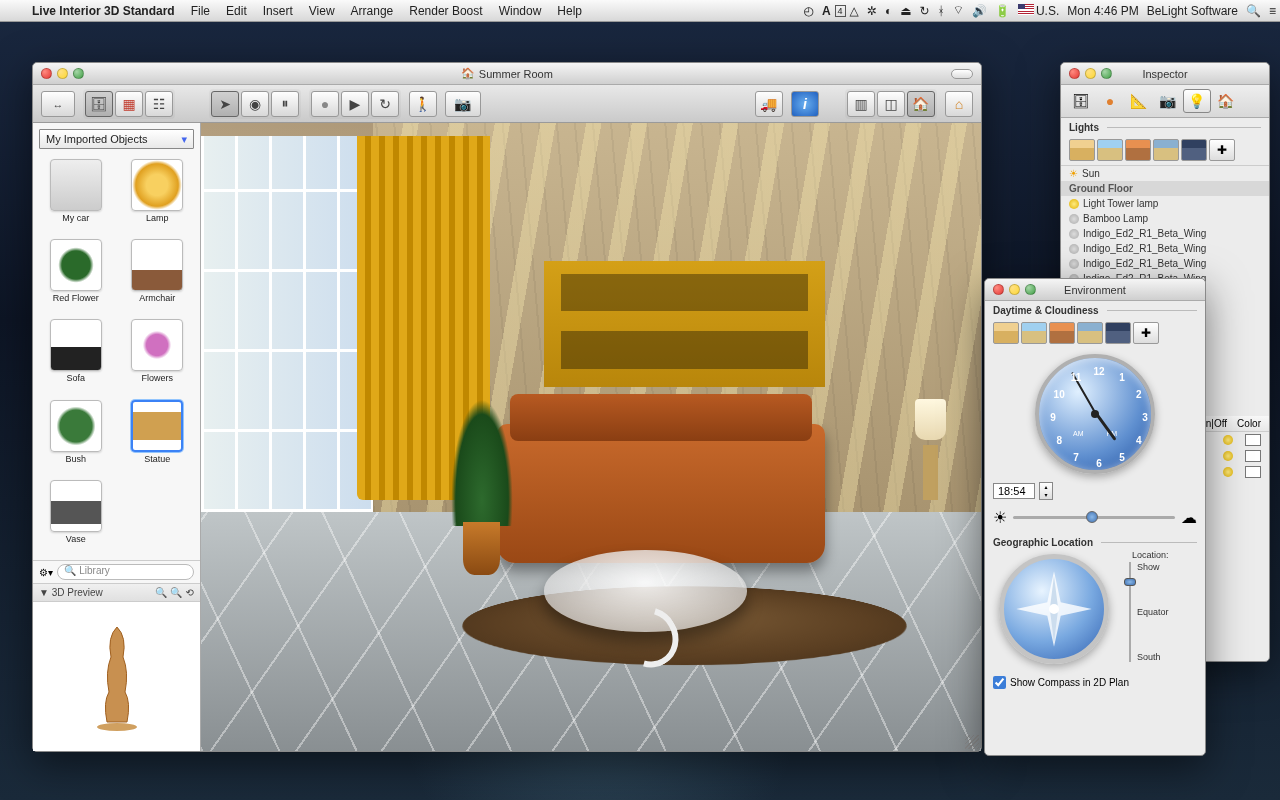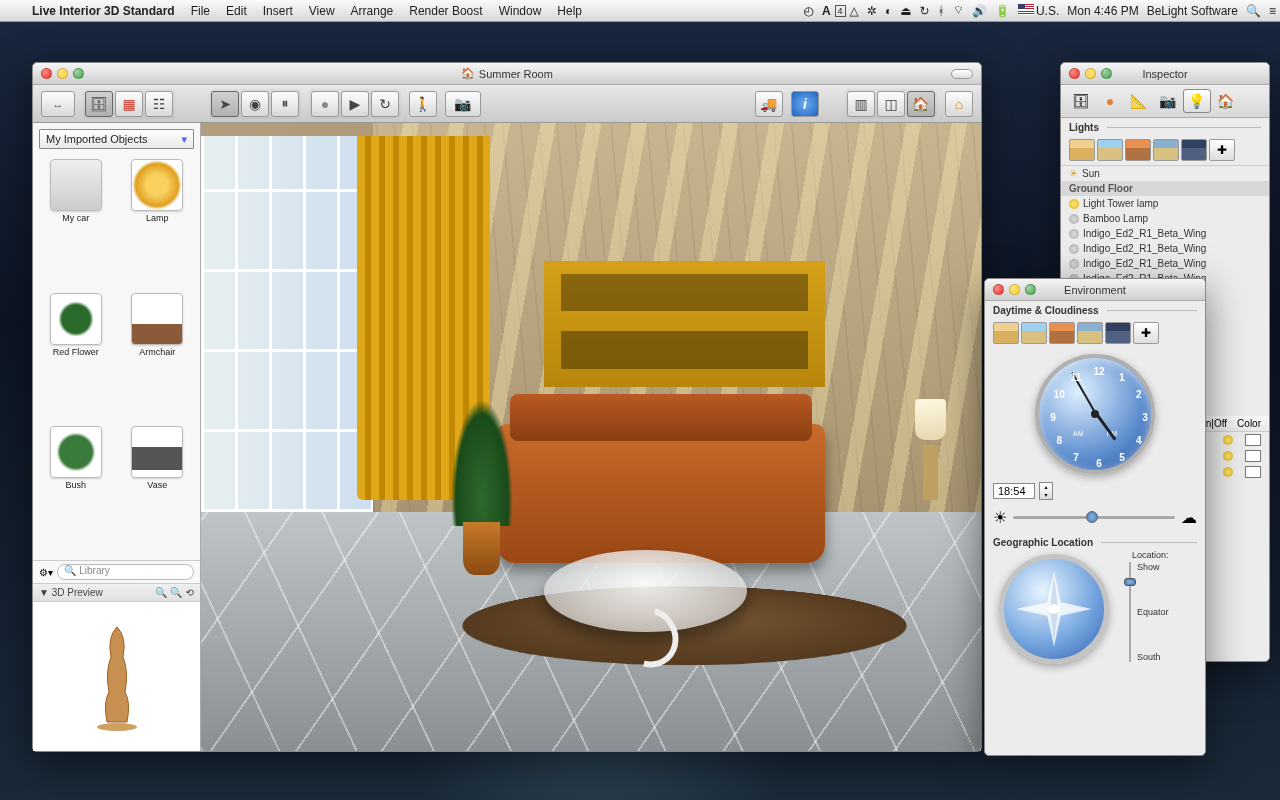--- a/index.html
+++ b/index.html
@@ -326,22 +326,34 @@
           </div>
           <div class="lib-item">
             <div class="lib-thumb th-plant"></div>
             <div>Red Flower</div>
           </div>
           <div class="lib-item">
             <div class="lib-thumb th-chair"></div>
             <div>Armchair</div>
           </div>
           <div class="lib-item">
+            <div class="lib-thumb th-sofa"></div>
+            <div>Sofa</div>
+          </div>
+          <div class="lib-item">
+            <div class="lib-thumb th-flower"></div>
+            <div>Flowers</div>
+          </div>
+          <div class="lib-item">
             <div class="lib-thumb th-bush"></div>
             <div>Bush</div>
+          </div>
+          <div class="lib-item selected">
+            <div class="lib-thumb th-statue"></div>
+            <div>Statue</div>
           </div>
           <div class="lib-item">
             <div class="lib-thumb th-vase"></div>
             <div>Vase</div>
           </div>
         </div>
       <div class="lib-footer">
         <span>⚙▾</span>
         <span class="search-pill">🔍 <span>Library</span></span>
       </div>
@@ -529,13 +541,17 @@
             <div class="vthumb"></div>
         </div>
         <div style="display:flex;flex-direction:column;justify-content:space-between;height:100px;font-size:9px;">
           <span>Show</span>
           <span>Equator</span>
           <span>South</span>
         </div>
       </div>
     </div>
   </div>
+  <label class="check-row">
+    <input type="checkbox" checked="" style=""> 
+      <span>Show Compass in 2D Plan</span>
+  </label>
 </div>
 
 </body></html>

